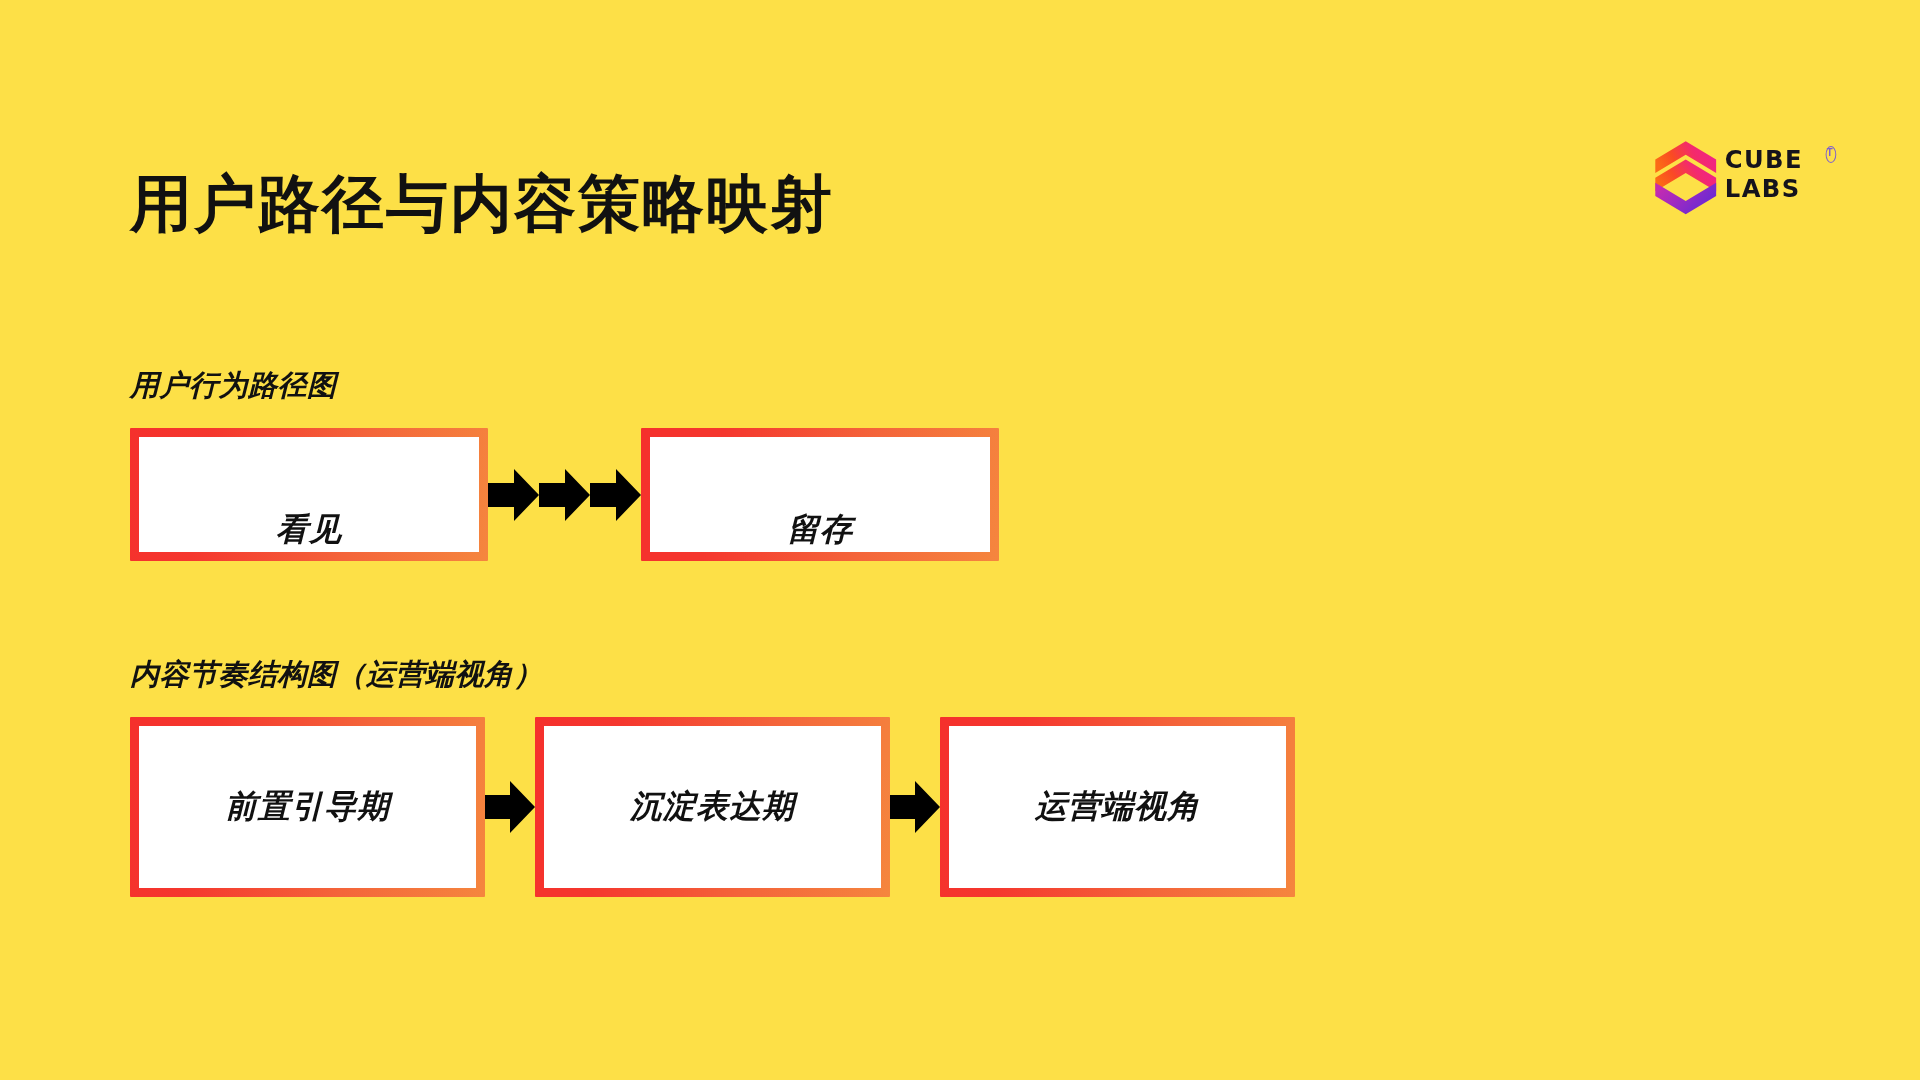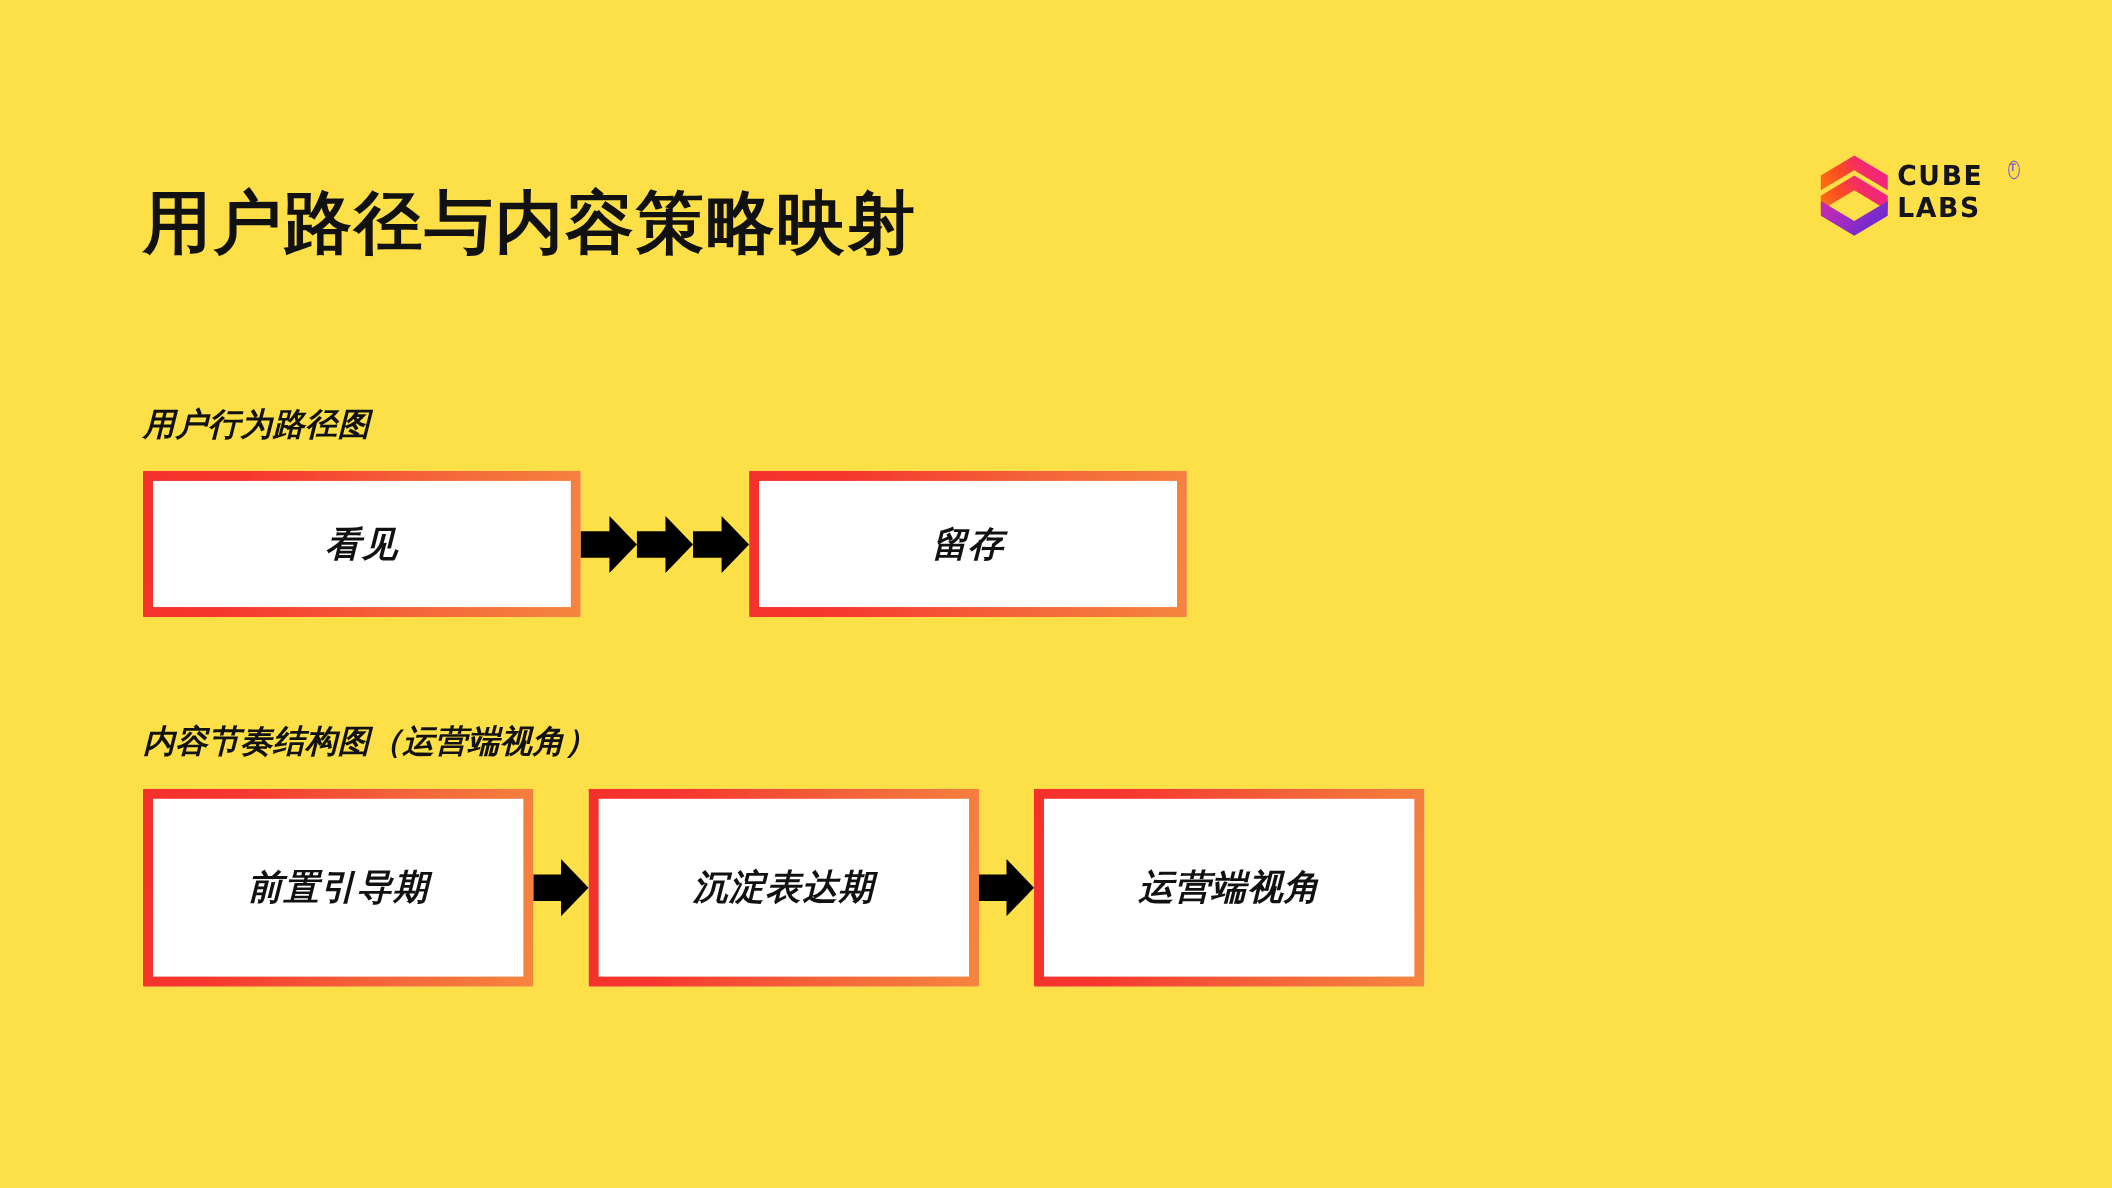--- a/index.html
+++ b/index.html
@@ -119,22 +119,23 @@
   .flow-node-label {
     font-size: 32px;
     font-weight: 700;
     color: #111111;
     letter-spacing: 1px;
     white-space: nowrap;
   }
 
   
   #row-user-path .flow-node {
-    width: 398px;
+    width: 358px;
     height: 133px;
+    align-items: flex-end;
   }
   #row-user-path .flow-arrow { width: 51px; }
 
   
   #row-content-rhythm .flow-node {
     width: 355px;
     height: 180px;
   }
   #row-content-rhythm .flow-arrow { width: 50px; }
 

